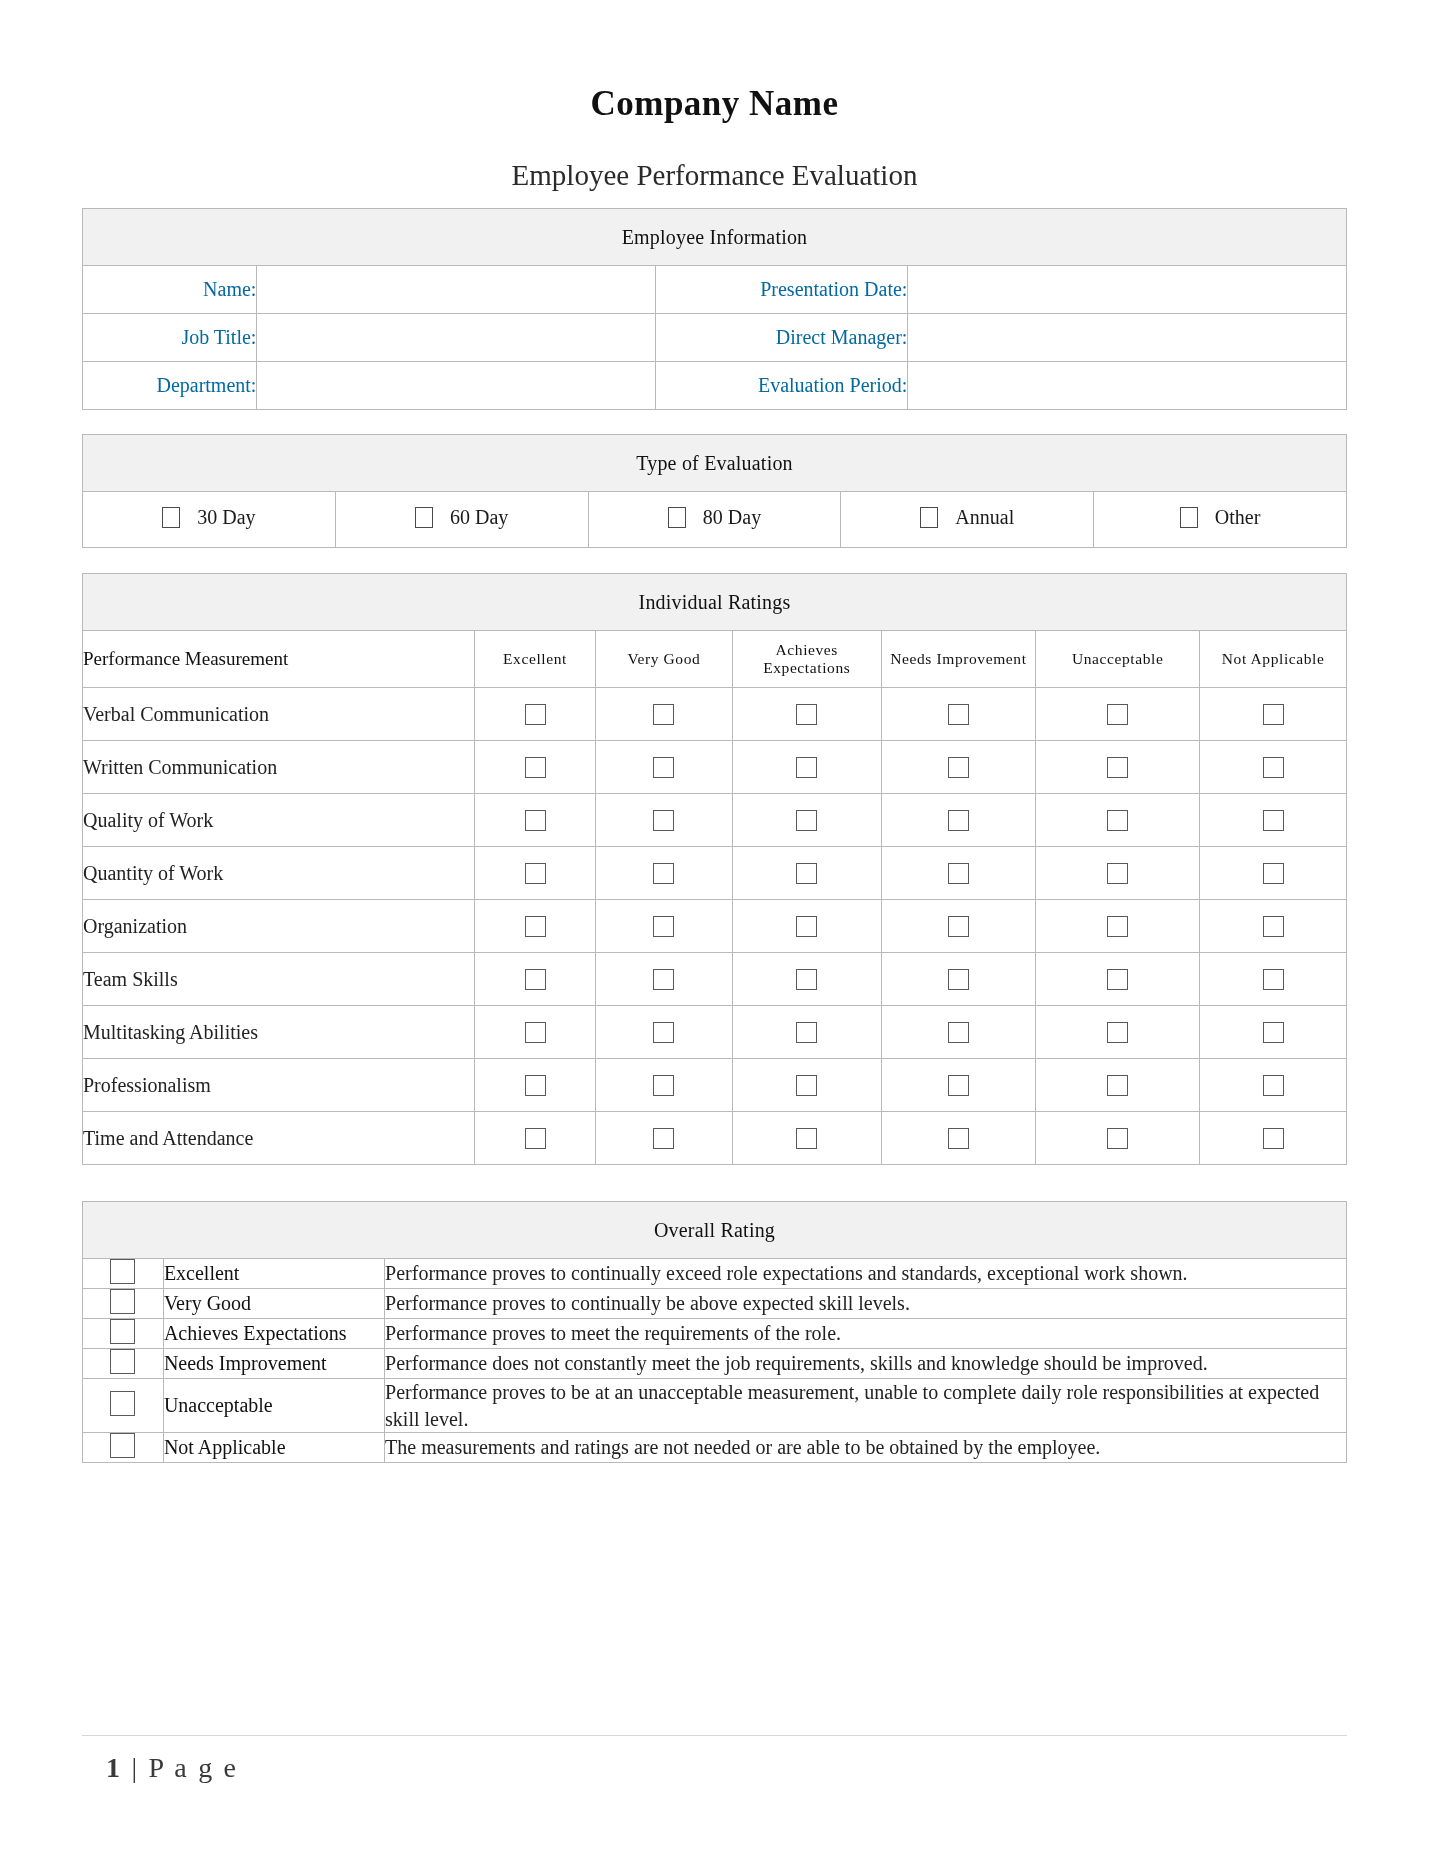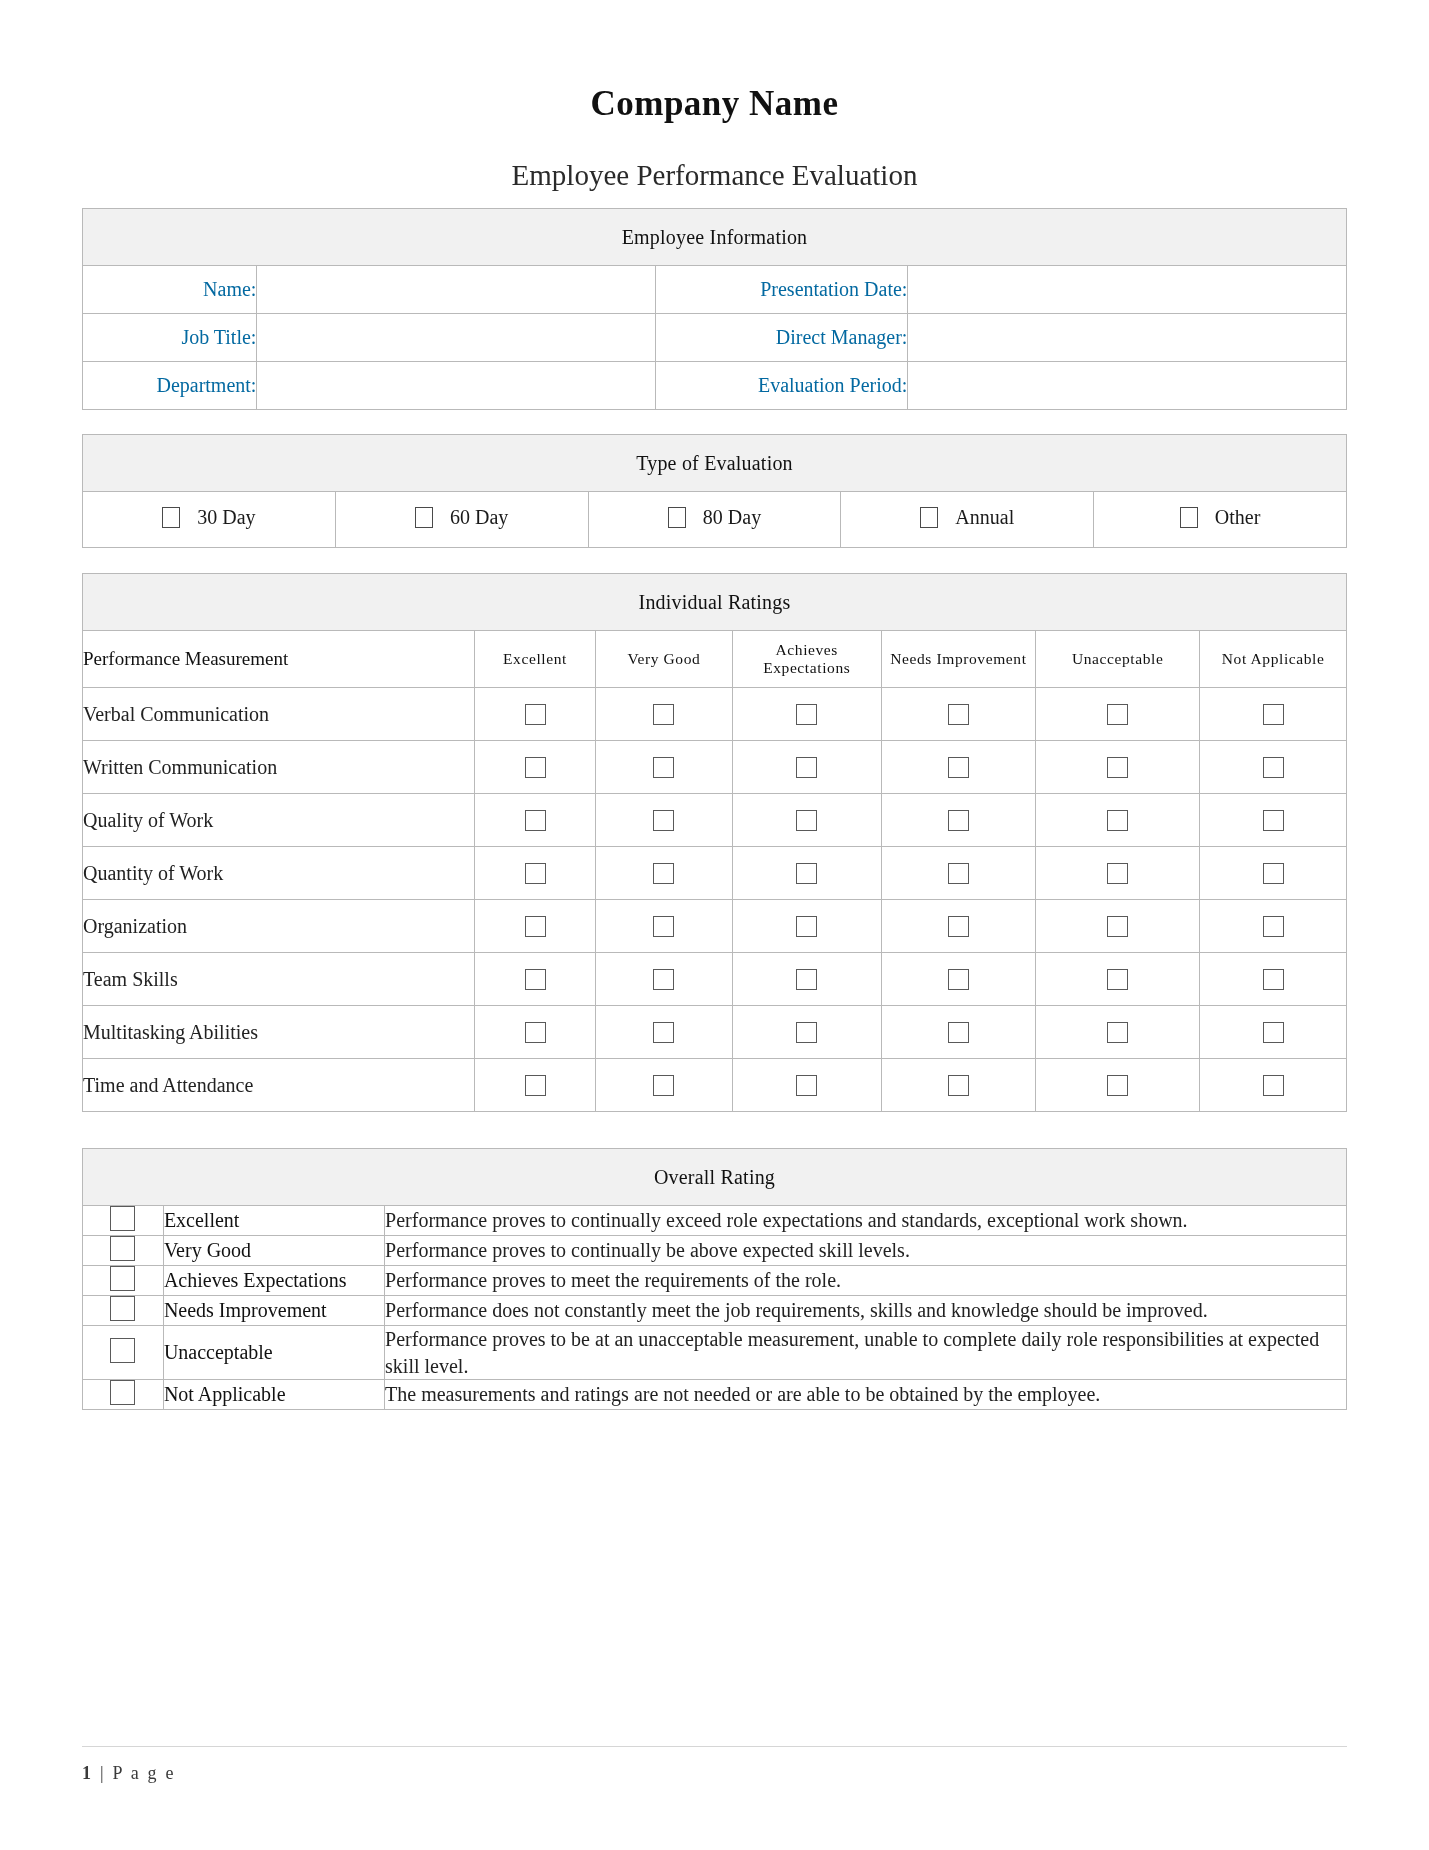--- a/index.html
+++ b/index.html
@@ -176,23 +176,24 @@
     left: 82px;
     right: 82px;
     bottom: 66px;
   }
   .footer-rule {
     border-top: 1px solid #d6d6d6;
     width: 100%;
   }
   .footer-text {
     padding-top: 16px;
-    font-size: 18px;
+    font-size: 28px;
     letter-spacing: 2.2px;
     color: #3a3a3a;
+    margin-left: 24px;
   }
   .footer-text b { font-weight: bold; }
 </style>
 </head>
 <body>
 
 <div class="page">
 
   <h1 class="doc-title">Company Name</h1>
   <h2 class="doc-subtitle">Employee Performance Evaluation</h2>
@@ -362,20 +363,29 @@
         <tr>
           <td class="rt-row-label">Multitasking Abilities</td>
           <td class="rt-cb-cell"><span class="cb-sq"></span></td>
           <td class="rt-cb-cell"><span class="cb-sq"></span></td>
           <td class="rt-cb-cell"><span class="cb-sq"></span></td>
           <td class="rt-cb-cell"><span class="cb-sq"></span></td>
           <td class="rt-cb-cell"><span class="cb-sq"></span></td>
           <td class="rt-cb-cell"><span class="cb-sq"></span></td>
         </tr>
         <tr>
+          <td class="rt-row-label">Professionalism</td>
+          <td class="rt-cb-cell"><span class="cb-sq"></span></td>
+          <td class="rt-cb-cell"><span class="cb-sq"></span></td>
+          <td class="rt-cb-cell"><span class="cb-sq"></span></td>
+          <td class="rt-cb-cell"><span class="cb-sq"></span></td>
+          <td class="rt-cb-cell"><span class="cb-sq"></span></td>
+          <td class="rt-cb-cell"><span class="cb-sq"></span></td>
+        </tr>
+        <tr>
           <td class="rt-row-label">Time and Attendance</td>
           <td class="rt-cb-cell"><span class="cb-sq"></span></td>
           <td class="rt-cb-cell"><span class="cb-sq"></span></td>
           <td class="rt-cb-cell"><span class="cb-sq"></span></td>
           <td class="rt-cb-cell"><span class="cb-sq"></span></td>
           <td class="rt-cb-cell"><span class="cb-sq"></span></td>
           <td class="rt-cb-cell"><span class="cb-sq"></span></td>
         </tr>
       </tbody>
     </table>

